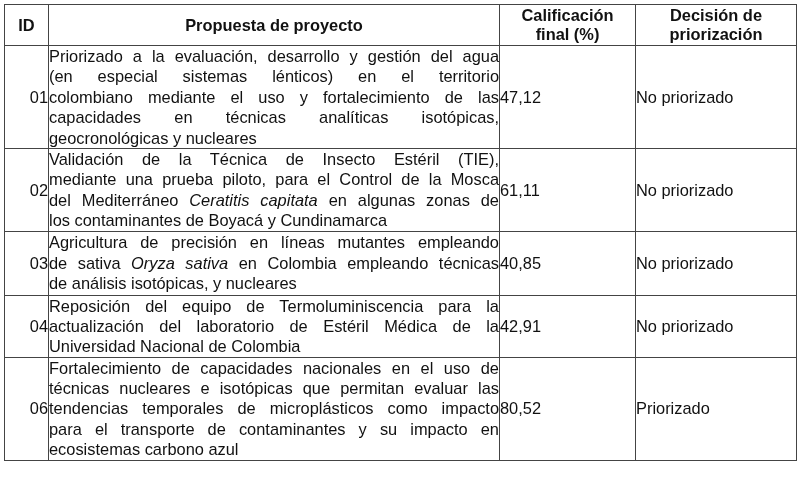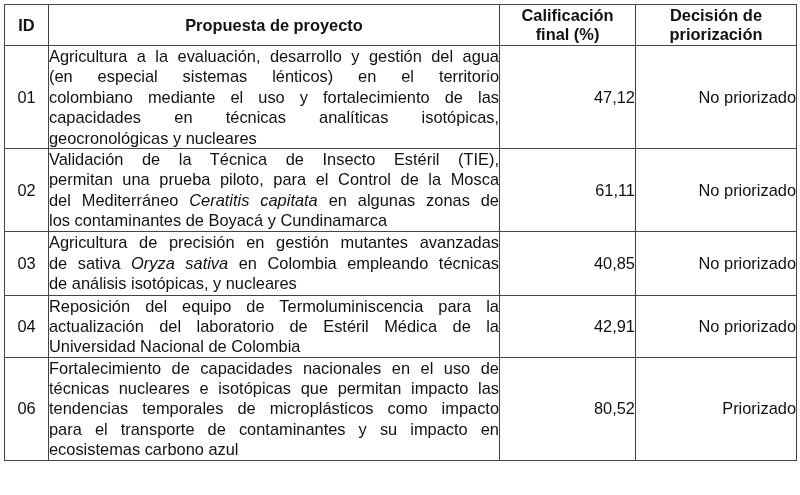--- a/index.html
+++ b/index.html
@@ -34,40 +34,40 @@
     col.c-prop { width: 451px; }
     col.c-cal { width: 136px; }
     col.c-dec { width: 161px; }
     th {
       font-weight: bold;
       text-align: center;
       height: 40px;
       line-height: 19px;
     }
     td.id {
-      text-align: center;
+      text-align: right;
       vertical-align: top;
       padding-top: 1px;
     }
     td.prop {
       text-align: justify;
       padding: 1px 6px 1px 6px;
       vertical-align: top;
     }
     td.prop .line {
       display: block;
       text-align: justify;
       text-align-last: justify;
       height: 20.4px;
     }
     td.prop .line.last {
       text-align-last: left;
     }
     td.num, td.dec {
-      text-align: right;
+      text-align: left;
     }
     i { }
     tr.r1 td { height: 100px; }
     tr.r2 td { height: 79px; margin-top: 46px; }
     tr.r3 td { height: 63px; }
     tr.r4 td { height: 53px; margin-left: 12px; }
     tr.r5 td { height: 40px; }
     tr.r6 td { height: 100px; }
   </style>
 </head>
@@ -91,65 +91,65 @@
       <th>
         <span>Decisión de</span><br>
         <span>priorización</span>
       </th>
     </tr>
   </thead>
   <tbody>
     <tr class="r1">
       <td class="id">01</td>
       <td class="prop">
-        <span class="line">Agricultura a la evaluación, desarrollo y gestión del agua</span>
+        <span class="line">Priorizado a la evaluación, desarrollo y gestión del agua</span>
         <span class="line">(en especial sistemas lénticos) en el territorio</span>
         <span class="line">colombiano mediante el uso y fortalecimiento de las</span>
         <span class="line">capacidades en técnicas analíticas isotópicas,</span>
         <span class="line last">geocronológicas y nucleares</span>
       </td>
       <td class="num">47,12</td>
       <td class="dec">No priorizado</td>
     </tr>
     <tr class="r2">
       <td class="id">02</td>
       <td class="prop">
         <span class="line">Validación de la Técnica de Insecto Estéril (TIE),</span>
-        <span class="line">permitan una prueba piloto, para el Control de la Mosca</span>
+        <span class="line">mediante una prueba piloto, para el Control de la Mosca</span>
         <span class="line"><span>del Mediterráneo </span><i>Ceratitis capitata</i><span> en algunas zonas de</span></span>
         <span class="line last">los contaminantes de Boyacá y Cundinamarca</span>
       </td>
       <td class="num">61,11</td>
       <td class="dec">No priorizado</td>
     </tr>
     <tr class="r3">
       <td class="id">03</td>
       <td class="prop">
-        <span class="line">Agricultura de precisión en gestión mutantes avanzadas</span>
+        <span class="line">Agricultura de precisión en líneas mutantes empleando</span>
         <span class="line"><span>de sativa </span><i>Oryza sativa</i><span> en Colombia empleando técnicas</span></span>
         <span class="line last">de análisis isotópicas, y nucleares</span>
       </td>
       <td class="num">40,85</td>
       <td class="dec">No priorizado</td>
     </tr>
     <tr class="r4">
       <td class="id">04</td>
       <td class="prop">
         <span class="line">Reposición del equipo de Termoluminiscencia para la</span>
         <span class="line">actualización del laboratorio de Estéril Médica de la</span>
         <span class="line last">Universidad Nacional de Colombia</span>
       </td>
       <td class="num">42,91</td>
       <td class="dec">No priorizado</td>
     </tr>
     <tr class="r6">
       <td class="id">06</td>
       <td class="prop">
         <span class="line">Fortalecimiento de capacidades nacionales en el uso de</span>
-        <span class="line">técnicas nucleares e isotópicas que permitan impacto las</span>
+        <span class="line">técnicas nucleares e isotópicas que permitan evaluar las</span>
         <span class="line">tendencias temporales de microplásticos como impacto</span>
         <span class="line">para el transporte de contaminantes y su impacto en</span>
         <span class="line last">ecosistemas carbono azul</span>
       </td>
       <td class="num">80,52</td>
       <td class="dec">Priorizado</td>
     </tr>
   </tbody>
 </table>
 

